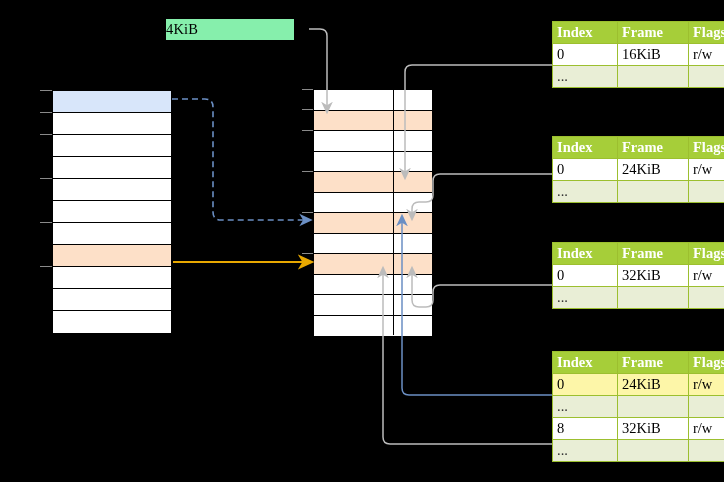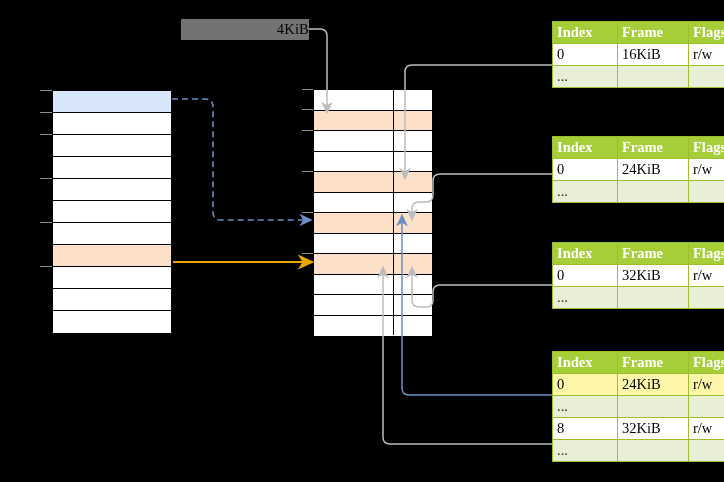--- a/index.html
+++ b/index.html
@@ -21,22 +21,22 @@
   .memrow.peach{background:#fde0c8;}
 
   
   .splitline{position:absolute;width:0;border-left:1.2px solid #000;}
 
   
   .tick{position:absolute;height:0;border-top:1.6px solid #8a8a8a;}
 
   
   #size-label{
-    position:absolute;left:181px;top:19px;width:128px;height:21px;
-    background:#737373;display:flex;align-items:center;justify-content:flex-end;
+    position:absolute;left:166px;top:19px;width:128px;height:21px;
+    background:#86efac;display:flex;align-items:center;justify-content:flex-start;
     font-size:14.5px;line-height:1;letter-spacing:.2px;
   }
 
   
   .ftable{
     position:absolute;left:552px;width:170px;
     border-collapse:collapse;table-layout:fixed;
     border:1.3px solid #9cbf2f;background:#fff;
   }
   .ftable th,.ftable td{

